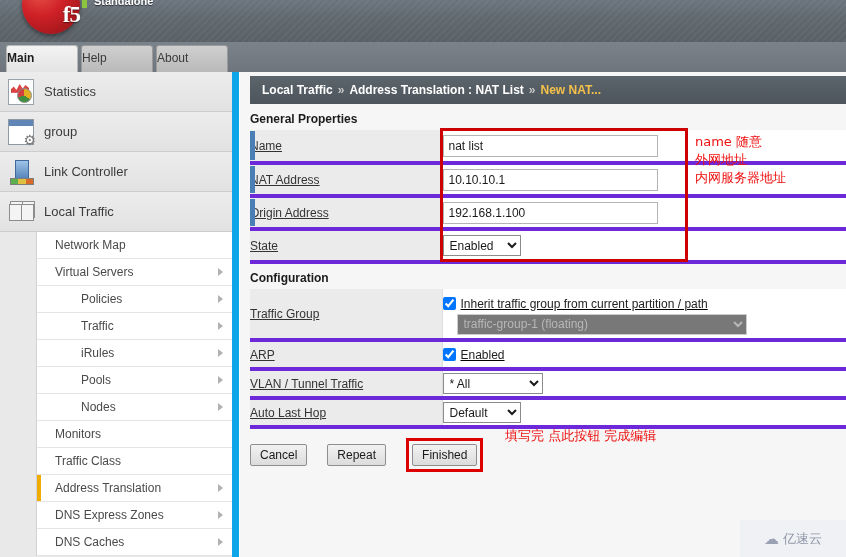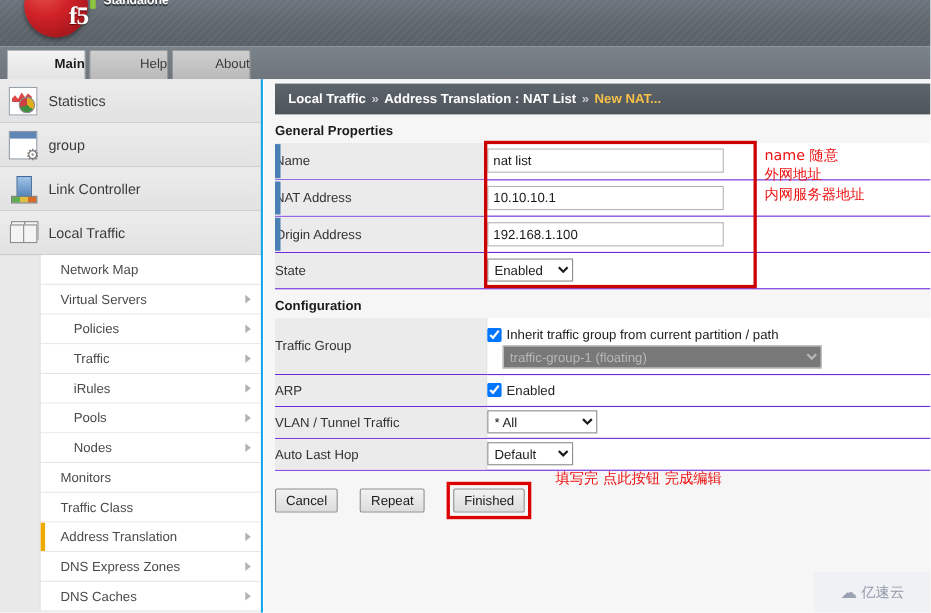--- a/index.html
+++ b/index.html
@@ -50,38 +50,38 @@
     text-shadow: 0 1px 1px rgba(0,0,0,.6);
   }
 
   
   .tabstrip {
     position:absolute; left:0; top:42px; width:846px; height:30px;
     background: linear-gradient(180deg,#7b838a 0%,#6e757c 100%);
   }
   .tabs { position:absolute; left:6px; top:3px; display:flex; gap:3px; }
   .tab {
-    width:72px; height:27px; line-height:25px; text-align:right;
+    width:72px; height:27px; line-height:25px; text-align:left;
     font-size:12px; color:#3b3b3b;
     background: linear-gradient(180deg,#cfcfcf 0%,#b9b9b9 100%);
     border:1px solid #9a9a9a; border-bottom:none;
     border-radius: 3px 3px 0 0;
     cursor: pointer;
   }
   .tab.active {
     background: linear-gradient(180deg,#f3f3f3 0%,#e4e4e4 100%);
     color:#1d1d1d; font-weight:bold;
     border-color:#b9b9b9;
   }
 
   
   .sidebar {
     position:absolute; left:0; top:72px; width:239px; height:485px;
     background:#e9e9e9;
-    border-right:2px solid #0ea5e9;
+    border-right:7px solid #0ea5e9;
     overflow:hidden;
   }
   .nav-major {
     position:relative; height:40px; display:flex; align-items:center;
     gap:10px; padding-left:8px;
     background: linear-gradient(180deg,#ececec 0%,#e2e2e2 100%);
     border-bottom:1px solid #cdcdcd;
     font-size:13px; color:#3c3c3c;
     cursor:pointer;
   }
@@ -139,21 +139,21 @@
   }
   .nav-item {
     position:relative; height:27px; line-height:27px;
     padding-left:18px; padding-right:22px;
     font-size:12px; color:#4a4a4a;
     background:#ffffff;
     border-bottom:1px solid #e4e4e4;
     cursor:pointer;
     white-space:nowrap; overflow:hidden;
   }
-  .nav-item.indent { padding-left:30px; }
+  .nav-item.indent { padding-left:44px; }
   .nav-item.active:before {
     content:""; position:absolute; left:-1px; top:0; bottom:0; width:5px;
     background:#f0ab00;
   }
   .nav-item .arrow {
     position:absolute; right:9px; top:50%; transform:translateY(-50%);
     width:0; height:0;
     border-left:5px solid #b2b2b2;
     border-top:4px solid transparent;
     border-bottom:4px solid transparent;
@@ -184,23 +184,24 @@
   .section-title {
     position:absolute; font-size:12px; font-weight:bold; color:#1b1b1b;
   }
 
   table.form {
     position:absolute; border-collapse:collapse;
     background:#ffffff;
     font-size:12px;
   }
   table.form td {
-    border-bottom:1px solid #6d28d9;
+    border-bottom:4px solid #6d28d9;
     padding:0;
     vertical-align:middle;
+    text-decoration:underline;
   }
   td.lbl {
     width:192px; background:#ebebeb; color:#333333;
     padding-left:14px; position:relative;
     border-right:1px solid #dedede;
   }
   td.lbl.req:before {
     content:""; position:absolute; left:0; top:1px; bottom:1px; width:5px;
     background:#4a7fb5;
   }

